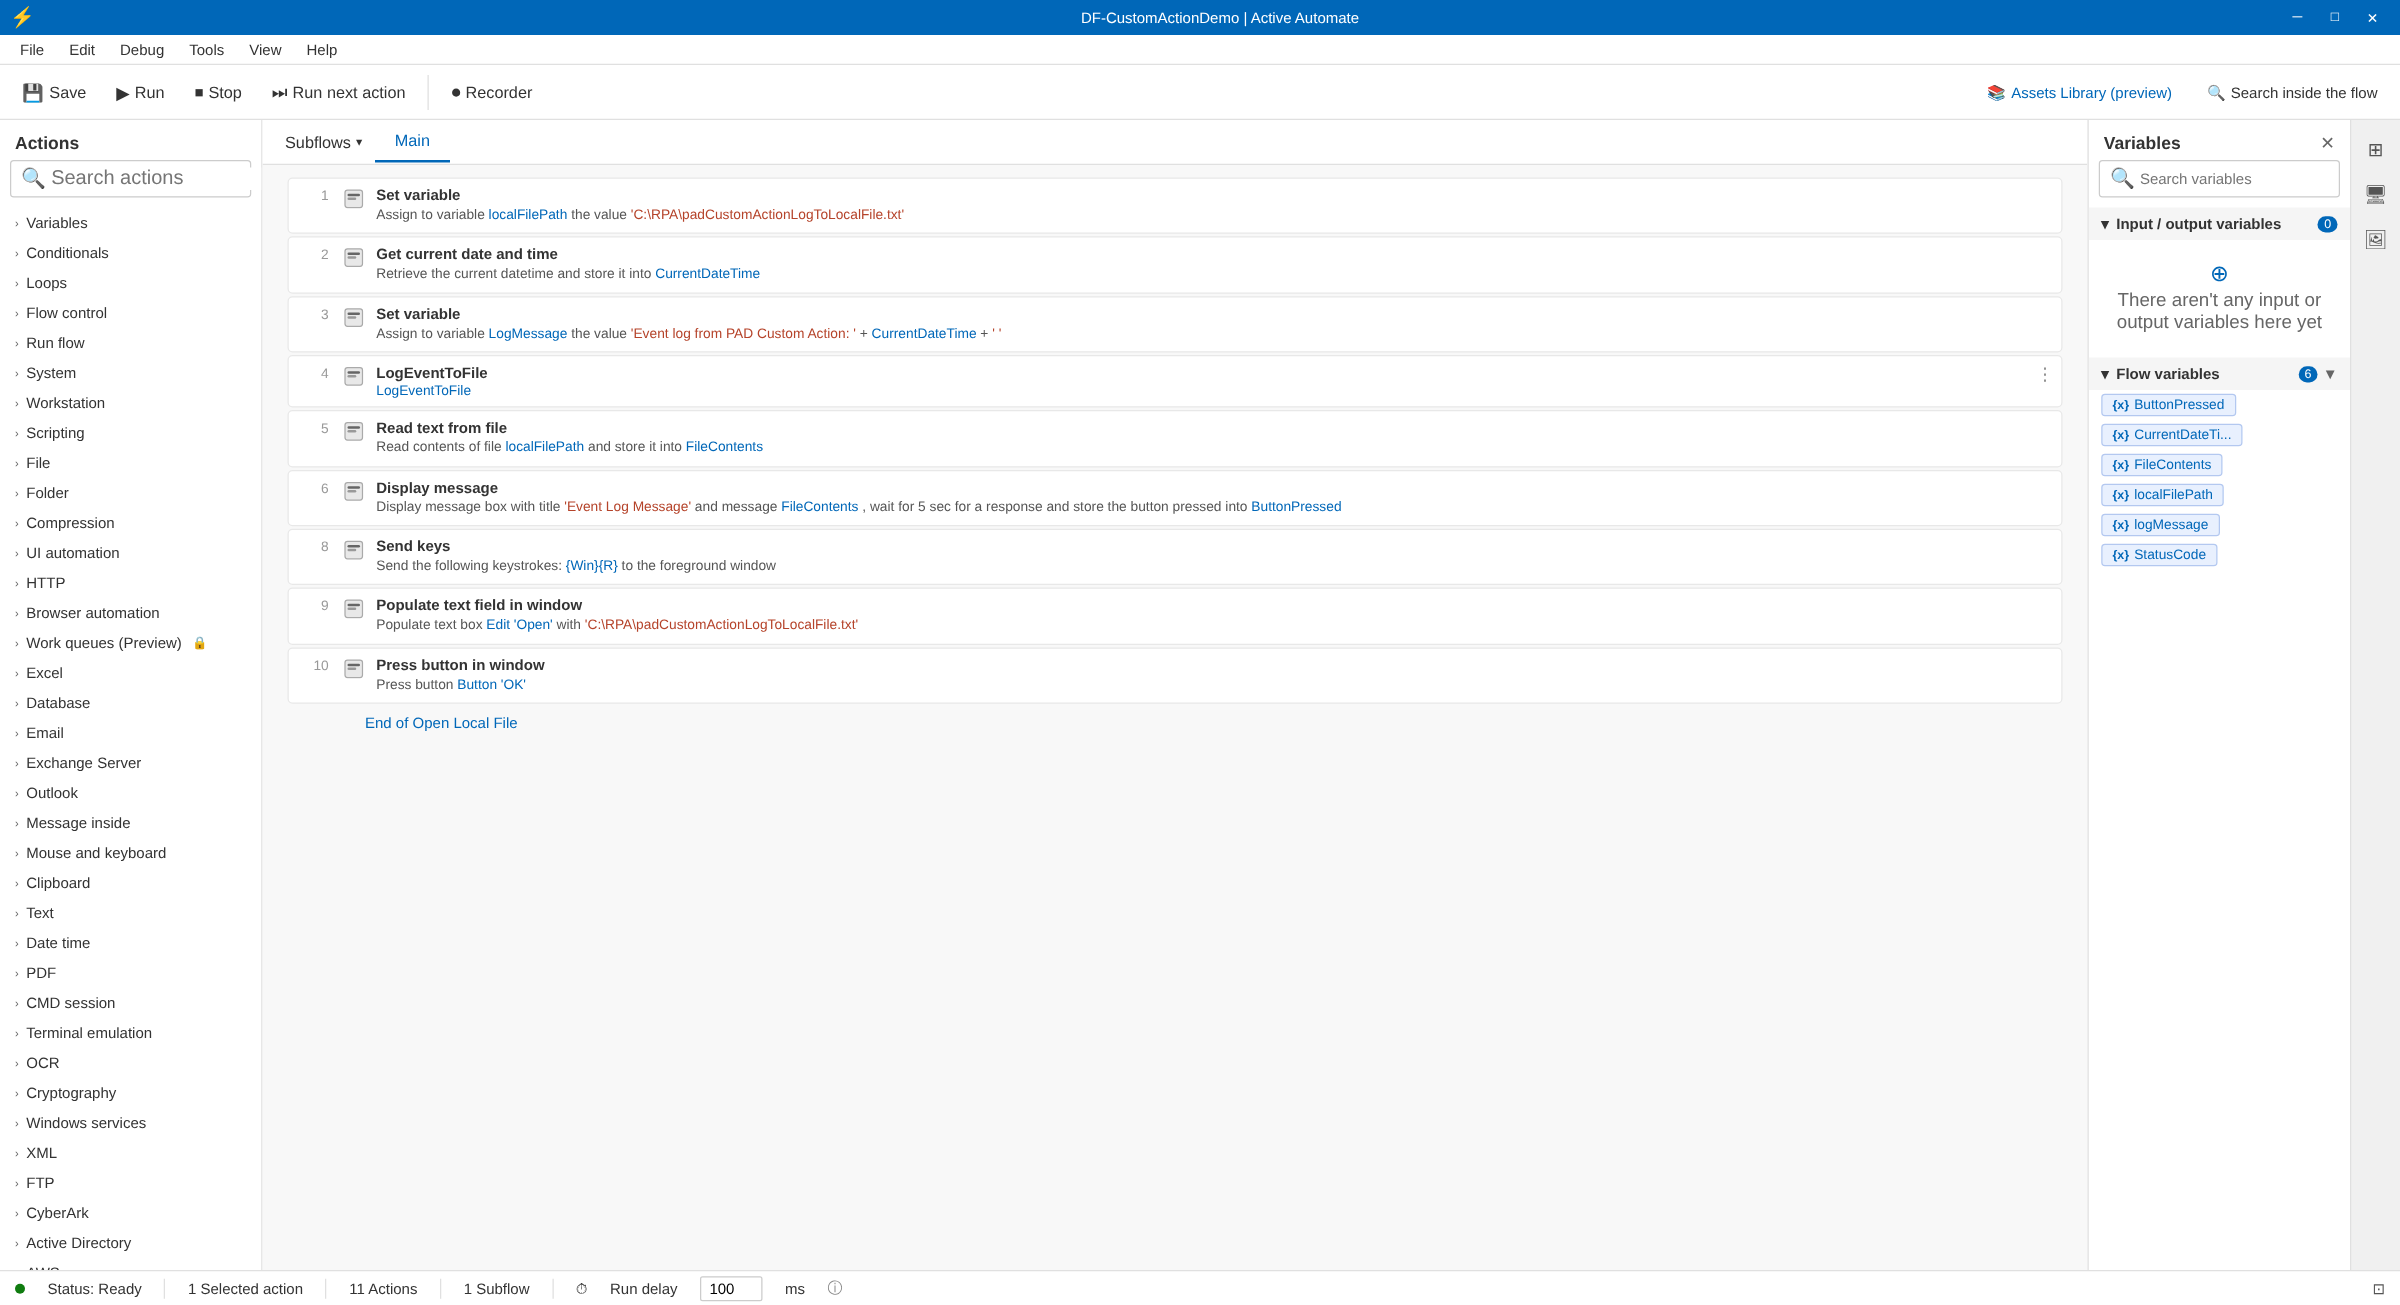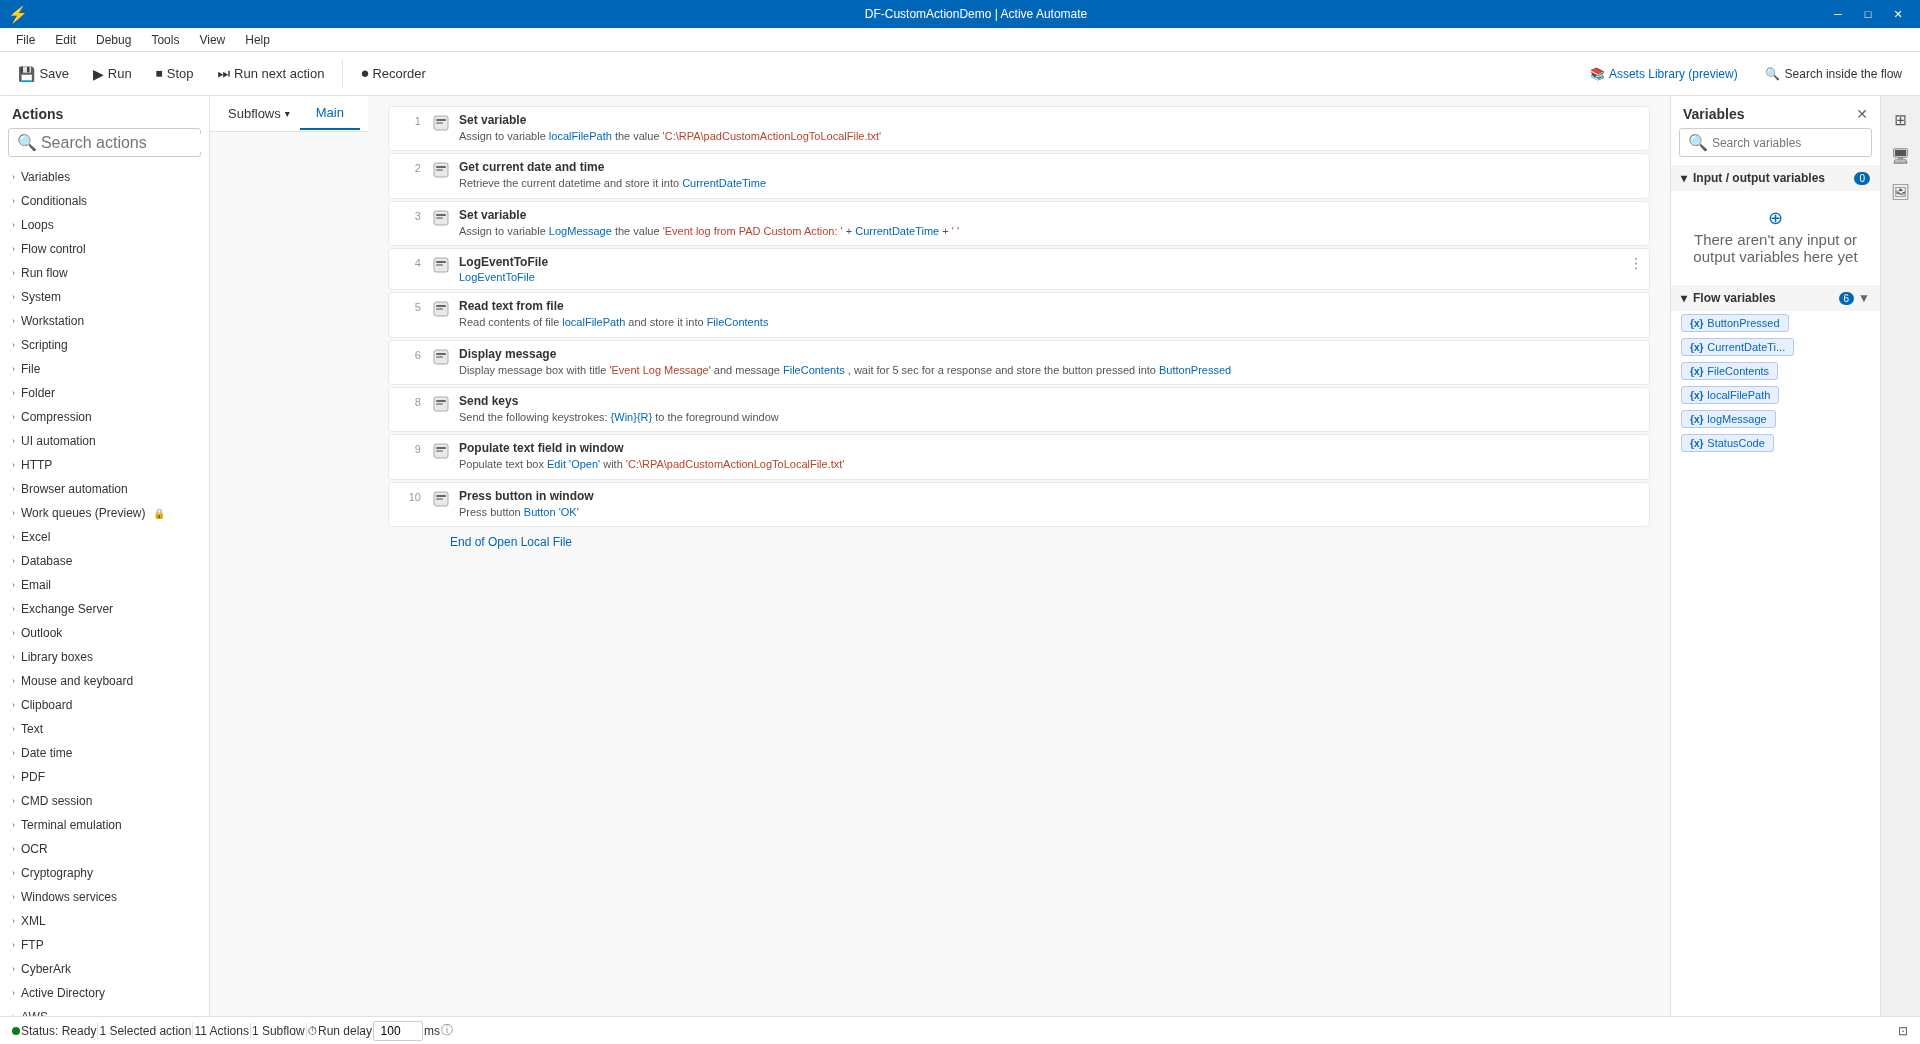--- a/index.html
+++ b/index.html
@@ -116,21 +116,21 @@
       border-radius: 2px;
     }
     .action-category .chevron { font-size: 9px; color: #666; }
     .action-category .premium-icon { font-size: 10px; color: #888; margin-left: 2px; }
 
     
     #flow-canvas {
       flex: 1;
       background: #f8f8f8;
       display: flex;
-      flex-direction: row;
+      flex-direction: column;
       overflow: hidden;
     }
     #flow-tabs {
       background: #ffffff;
       border-bottom: 1px solid #e0e0e0;
       display: flex;
       align-items: center;
       height: 36px;
       padding: 0 8px;
     }
@@ -252,21 +252,21 @@
     
     #statusbar {
       background: #ffffff;
       height: 28px;
       display: flex;
       align-items: center;
       padding: 0 12px;
       border-top: 1px solid #e0e0e0;
       font-size: 12px;
       color: #333;
-      gap: 1px;
+      gap: 18px;
     }
     .status-dot { width: 8px; height: 8px; background: #107c10; border-radius: 50%; }
     .status-sep { width: 1px; height: 16px; background: #e0e0e0; }
     .run-delay-input {
       width: 50px; height: 20px; border: 1px solid #ccc; border-radius: 2px;
       text-align: center; font-size: 12px;
     }
   </style>
 </head>
 <body>
@@ -412,21 +412,21 @@
         <div class="action-category">
           <span class="chevron">›</span>
     <span>Exchange Server</span>
     </div>
         <div class="action-category">
           <span class="chevron">›</span>
     <span>Outlook</span>
     </div>
         <div class="action-category">
           <span class="chevron">›</span>
-    <span>Library boxes</span>
+    <span>Message inside</span>
     </div>
         <div class="action-category">
           <span class="chevron">›</span>
     <span>Mouse and keyboard</span>
     </div>
         <div class="action-category">
           <span class="chevron">›</span>
     <span>Clipboard</span>
     </div>
         <div class="action-category">

